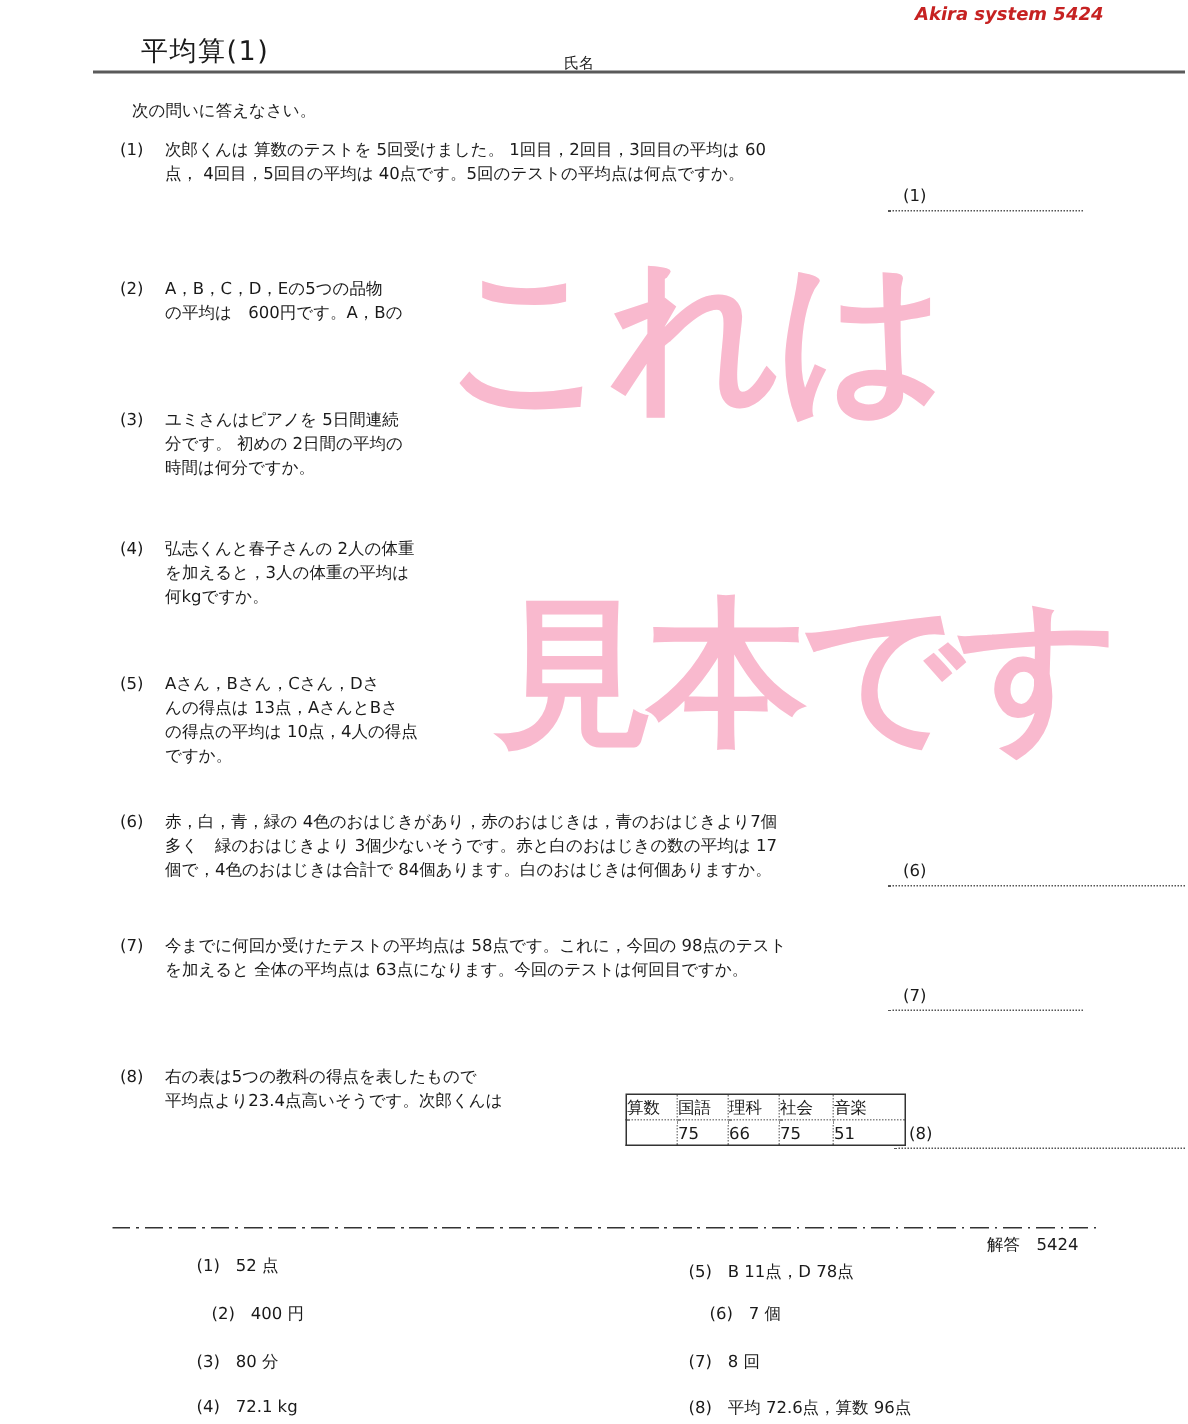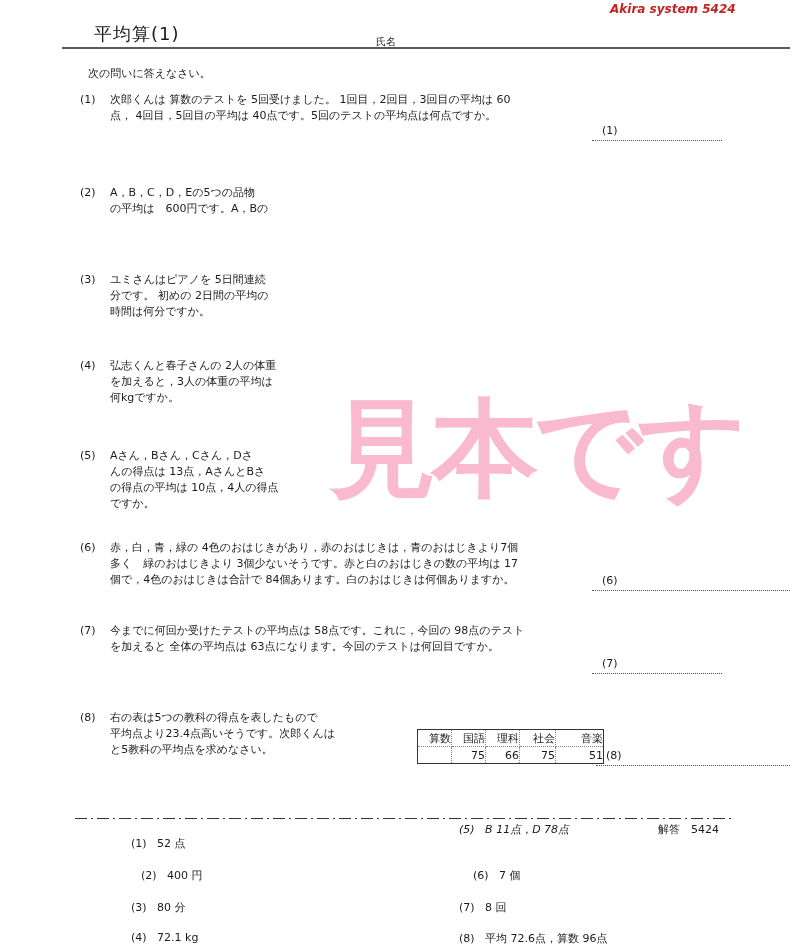--- a/index.html
+++ b/index.html
@@ -78,21 +78,21 @@
   .wm2{left:282px;top:396px;font-size:106px;margin-left:48px;}
   table.score{
     position:absolute;
     left:417px;top:729px;
     border-collapse:collapse;
     font-size:11px;
     z-index:2;
   }
   table.score td{
     border:1px dotted #888;
-    text-align:right;
+    text-align:left;
     padding:0;
     height:16px;
   }
   table.score{border:1px solid #333;}
   table.score tr.hdr td{border-top:1px solid #333;}
   table.score td.c0{width:33px;}
   table.score td.c1{width:33px;}
   table.score td.c2{width:33px;}
   table.score td.c3{width:35px;}
   table.score td.c4{width:47px;}
@@ -188,21 +188,20 @@
   </div>
   <div class="ans-slot" style="left:592px;top:657px;width:130px;">
     <span>(7)</span>
   </div>
 
   <div class="problem" style="top:710px;">
     <div class="num">(8)</div>
     <div class="body">
       <div>右の表は5つの教科の得点を表したもので</div>
       <div>平均点より23.4点高いそうです。次郎くんは</div>
-      <div>と5教科の平均点を求めなさい。</div>
     </div>
   </div>
 
   <table class="score">
     <tbody>
         <tr class="hdr">
       <td class="c0">算数</td>
       <td class="c1">国語</td>
       <td class="c2">理科</td>
       <td class="c3">社会</td>
@@ -214,20 +213,21 @@
       <td class="c2">66</td>
       <td class="c3">75</td>
       <td class="c4">51</td>
     </tr>
   </tbody>
     </table>
   <div class="ans-slot" style="left:596px;top:749px;width:194px;">
     <span>(8)</span>
   </div>
 
+  <div class="watermark wm1">これは</div>
   <div class="watermark wm2">見本です</div>
 
   <div class="abs sep"></div>
   <div class="abs anskey-label">解答　5424</div>
 
   <div class="akey" style="left:115px;top:836px;">
     <span>(1)</span>&nbsp;&nbsp;
     <span>52 点</span>
   </div>
   <div class="akey" style="left:125px;top:868px;">
@@ -235,21 +235,21 @@
     <span>400 円</span>
   </div>
   <div class="akey" style="left:115px;top:900px;">
     <span>(3)</span>&nbsp;&nbsp;
     <span>80 分</span>
   </div>
   <div class="akey" style="left:115px;top:931px;">
     <span>(4)</span>&nbsp;&nbsp;
     <span>72.1 kg</span>
   </div>
-  <div class="akey" style="left:443px;top:822px;font-style:italic;">
+  <div class="akey" style="left:443px;top:840px;">
     <span>(5)</span>&nbsp;&nbsp;
     <span>B 11点，D 78点</span>
   </div>
   <div class="akey" style="left:457px;top:868px;">
     <span>(6)</span>&nbsp;&nbsp;
     <span>7 個</span>
   </div>
   <div class="akey" style="left:443px;top:900px;">
     <span>(7)</span>&nbsp;&nbsp;
     <span>8 回</span>

